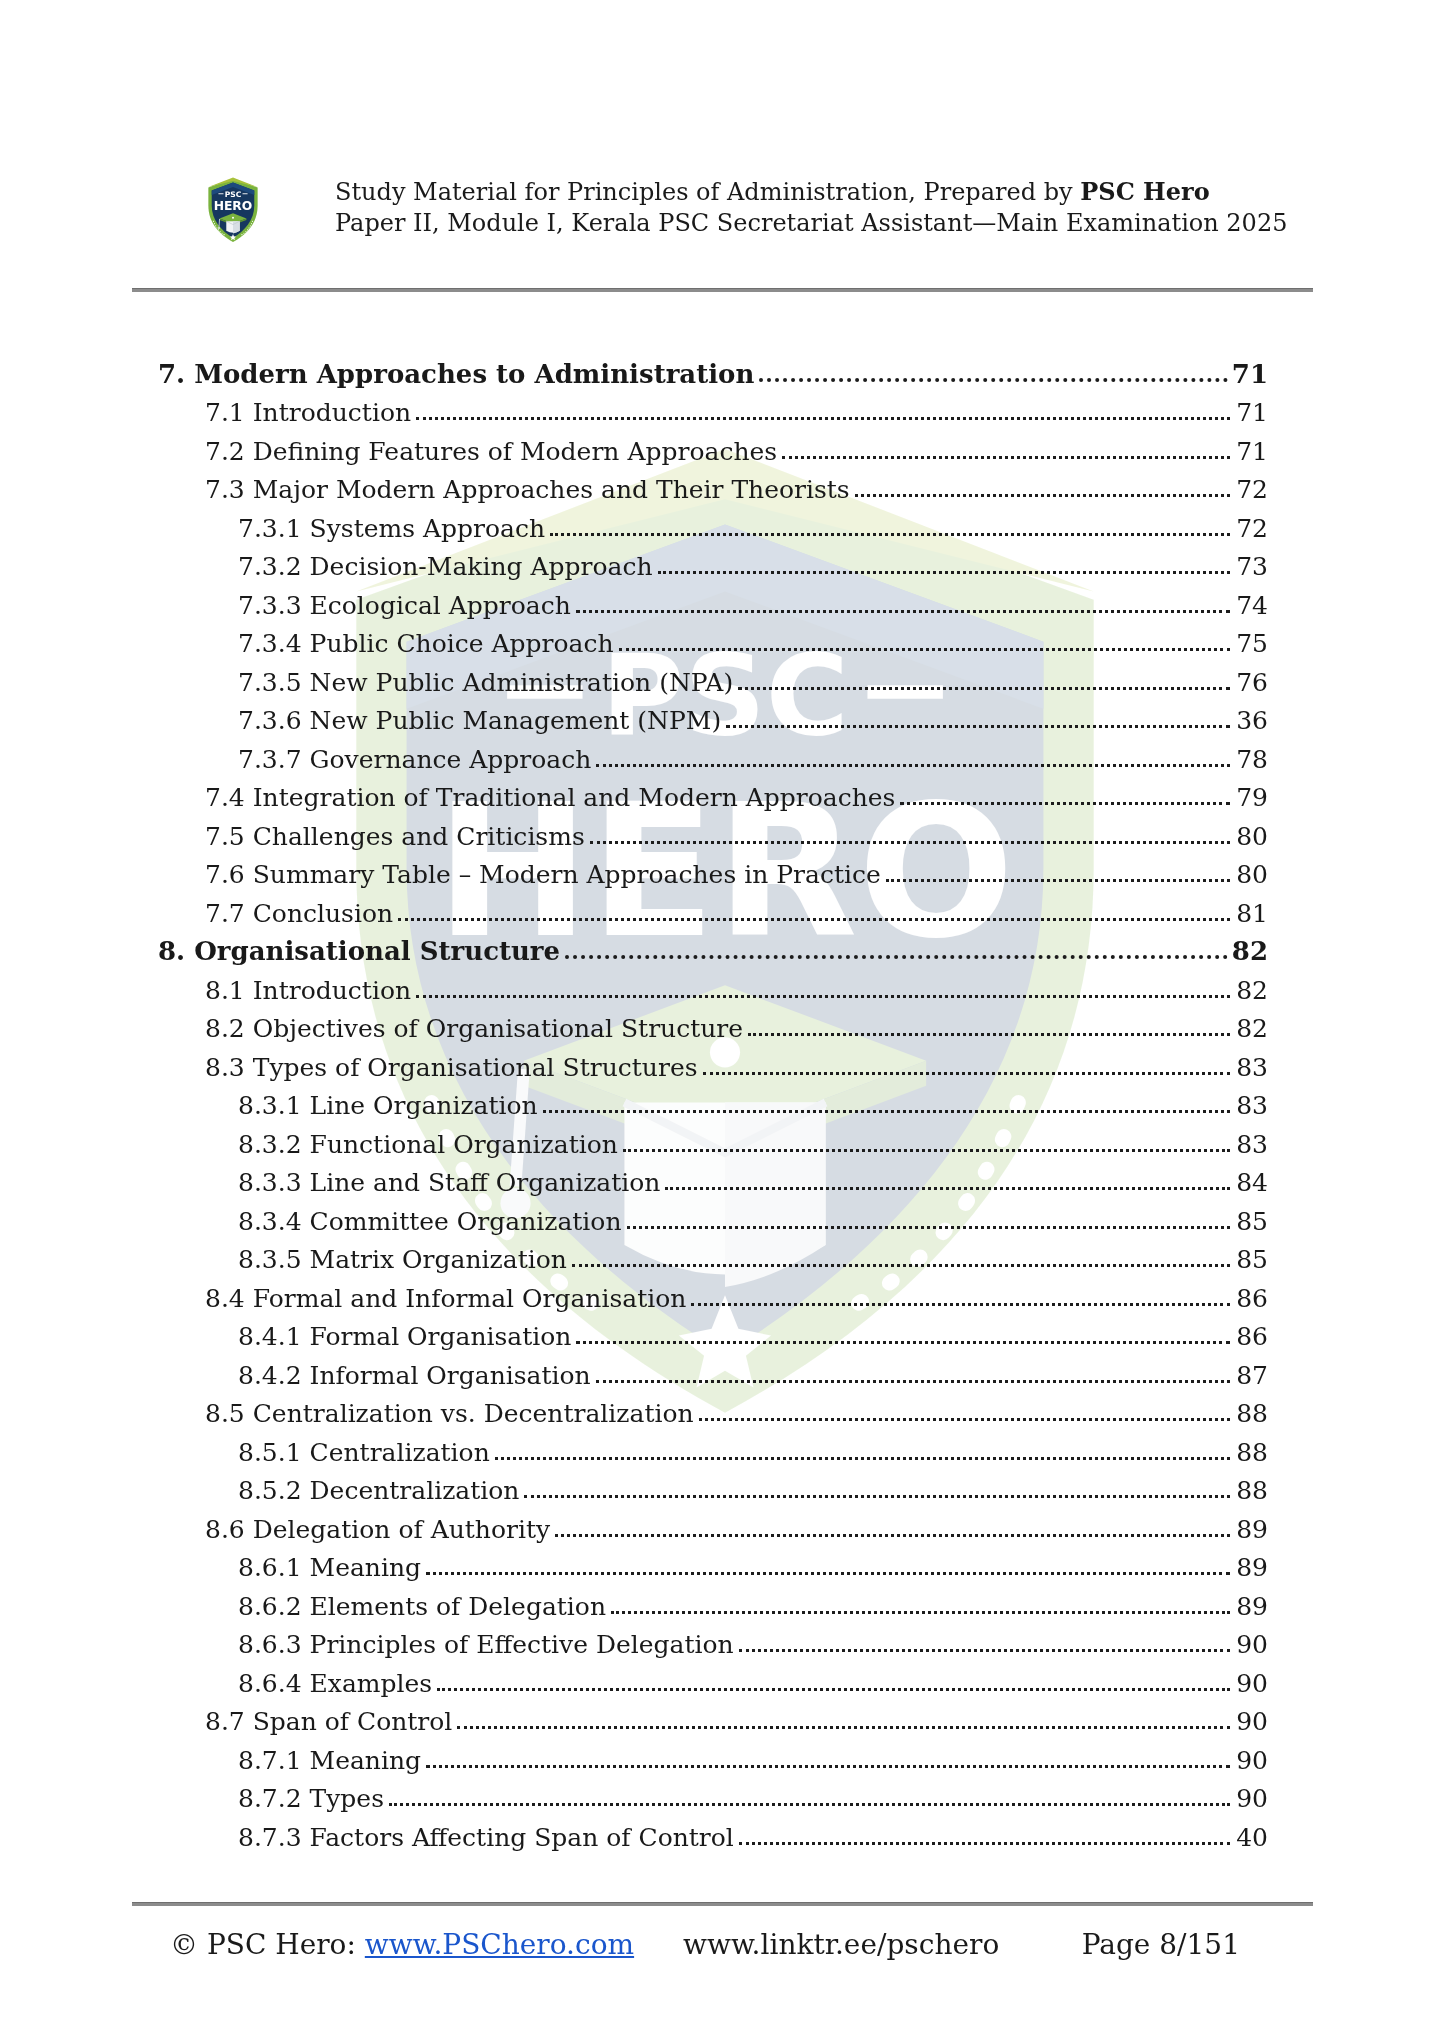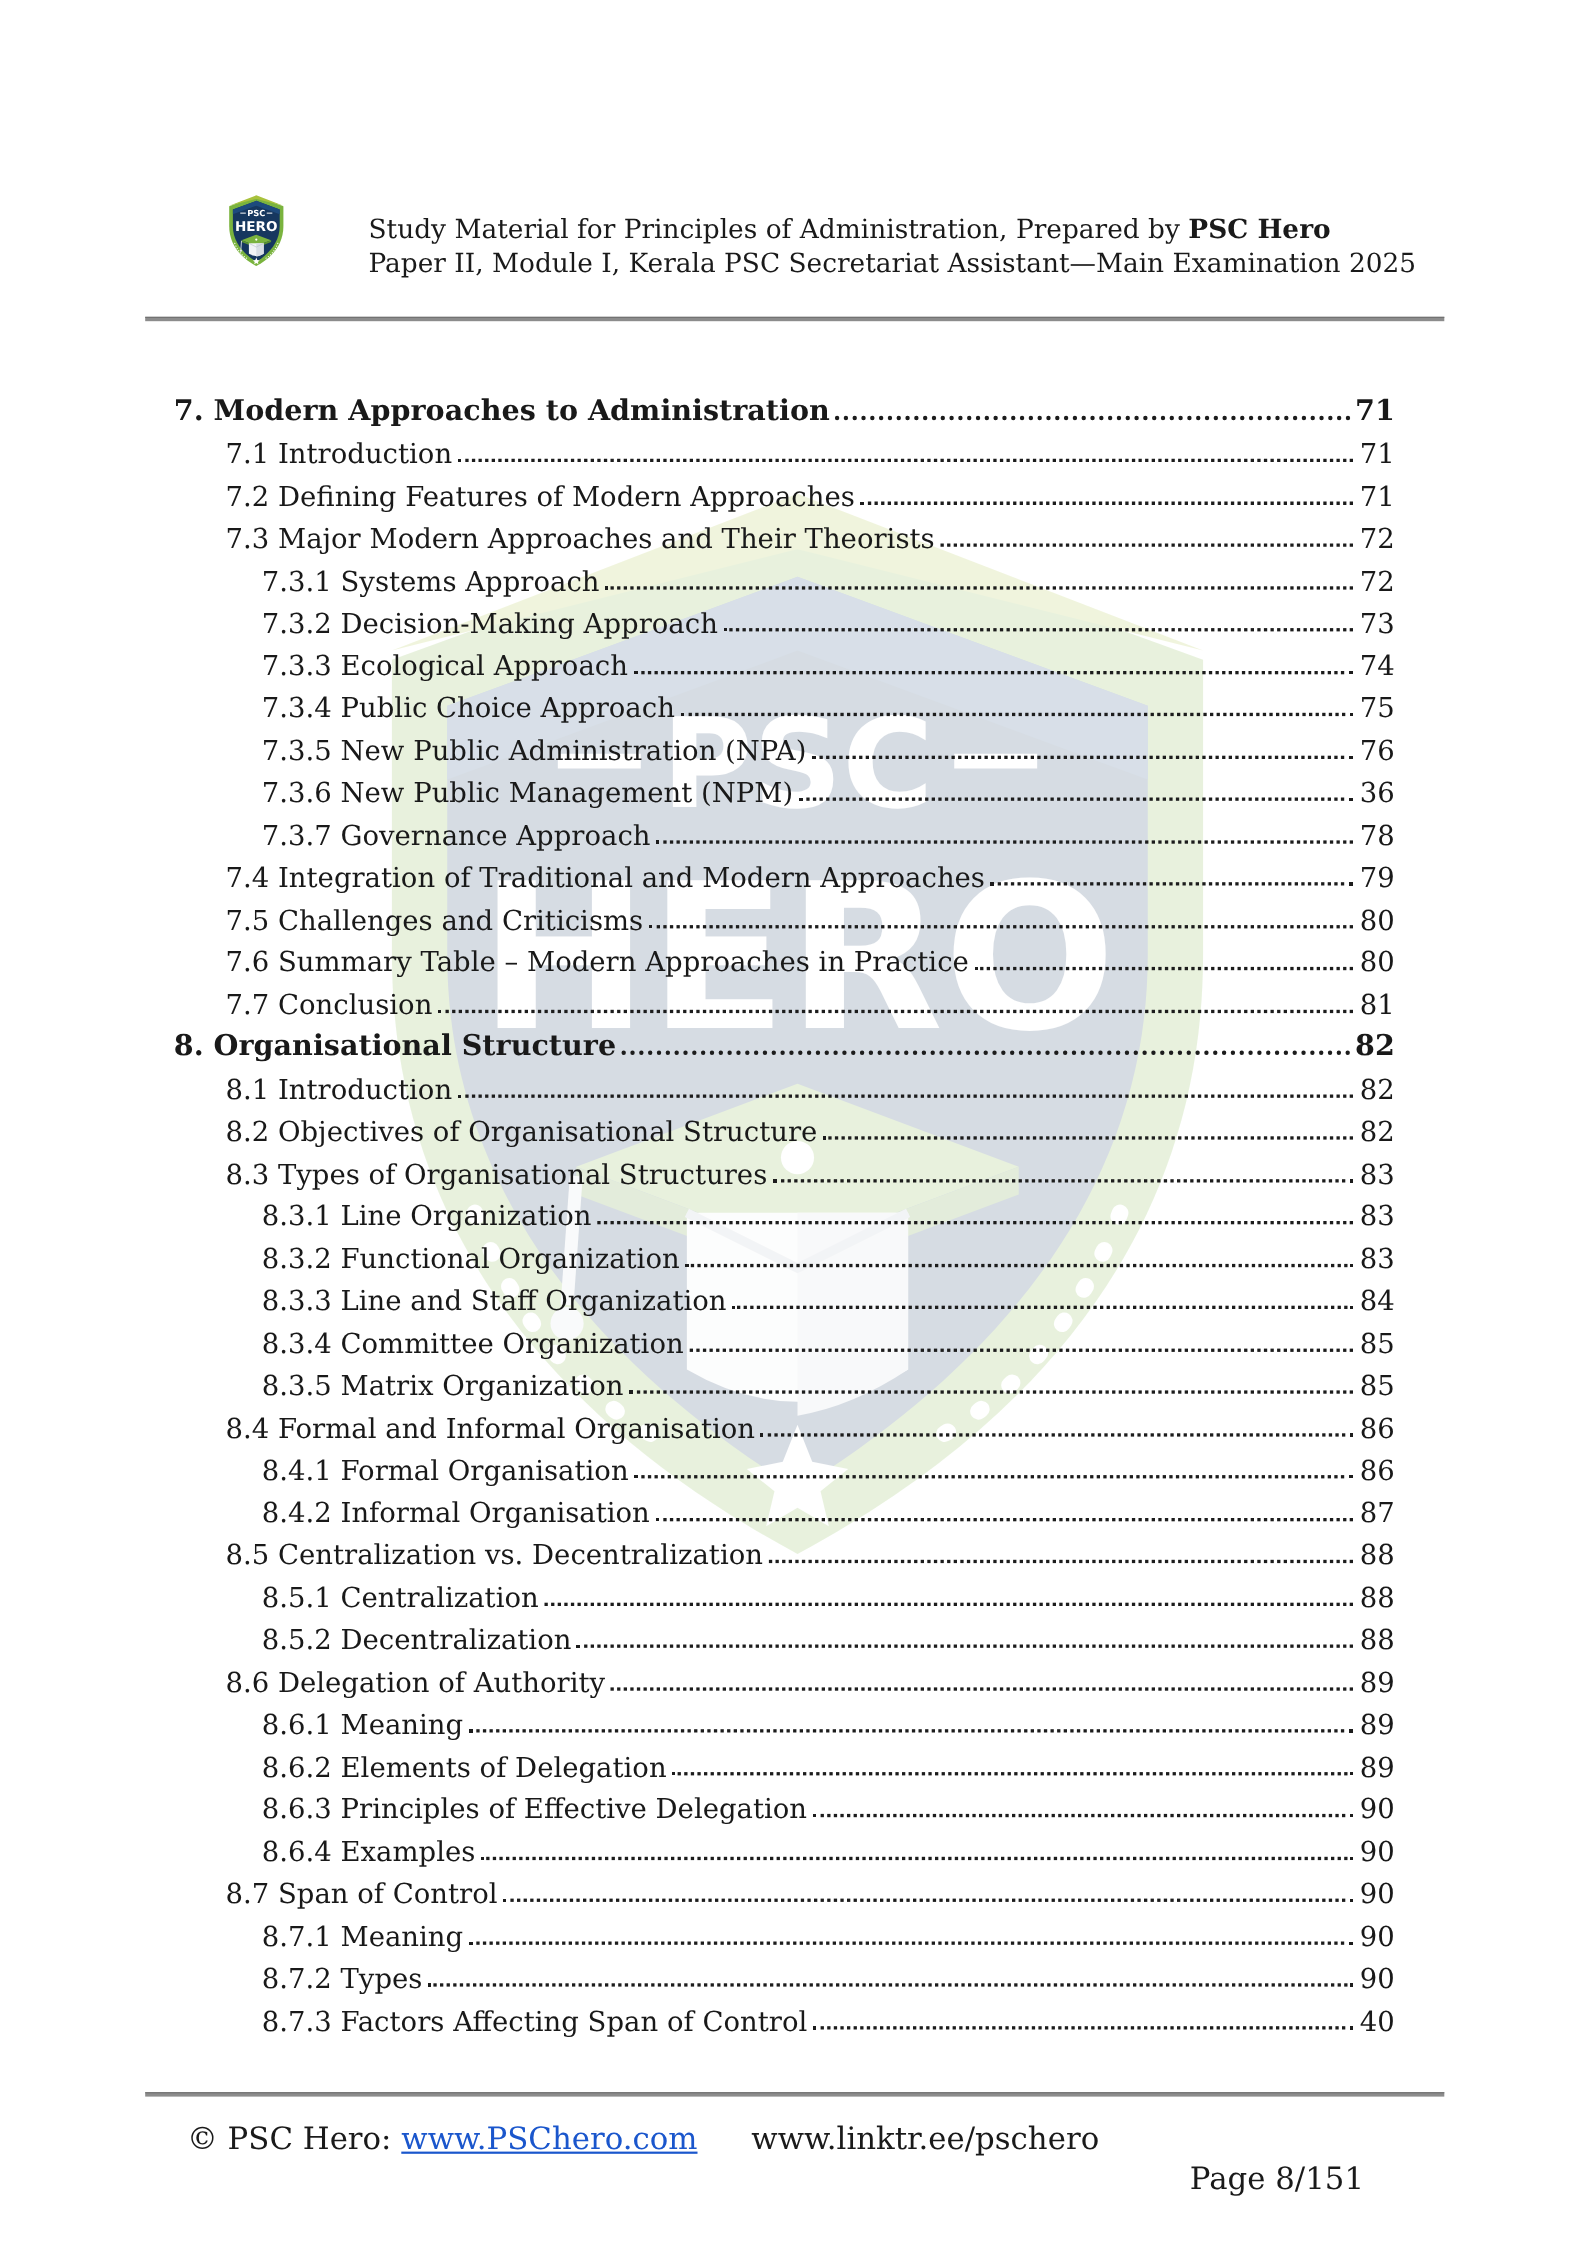--- a/index.html
+++ b/index.html
@@ -2,21 +2,21 @@
 <html><head>
 <meta charset="utf-8">
 <style>
   html,body{margin:0;padding:0;background:#ffffff;}
   .page{
     position:relative;width:1445px;height:2044px;background:#ffffff;overflow:hidden;
     font-family:"DejaVu Serif","Liberation Serif",serif;color:#1a1a1a;
   }
   
   .hdr-logo{position:absolute;left:205px;top:170px;width:56px;height:80px;}
-  .hdr-text{position:absolute;left:335px;top:192px;font-size:24px;line-height:31px;white-space:nowrap;}
+  .hdr-text{position:absolute;left:335px;top:176px;font-size:24px;line-height:31px;white-space:nowrap;}
   .hdr-text b{font-weight:700;}
   .rule{position:absolute;left:132px;width:1181px;height:3px;background:#8c8c8c;border-top:1px solid #6f6f6f;}
   .rule-top{top:288px;}
   .rule-bottom{top:1902px;}
   
   .watermark{position:absolute;left:306px;top:432px;width:838px;height:1006px;opacity:0.17;z-index:0;pointer-events:none;}
   .content{position:relative;z-index:1;}
   
   .toc{position:absolute;left:132px;top:350px;width:1136px;}
   .toc-row{display:flex;align-items:flex-end;height:38.5px;font-size:25px;color:#191919;}
@@ -26,21 +26,21 @@
   .toc-row.lvl2{padding-left:106px;}
   .toc-label{white-space:nowrap;}
   .leader{flex:1;border-bottom:3.4px dotted #1c1c1c;margin:0 4px 7px 5px;min-width:30px;}
   .toc-row.bold .leader{border-bottom-width:4px;}
   .toc-page{white-space:nowrap;text-align:right;min-width:34px;}
   
   .footer{position:absolute;left:0;top:1928px;width:1445px;height:40px;font-size:28px;}
   .f-left{position:absolute;left:170px;top:0;white-space:nowrap;}
   .f-link{color:#1a56cc;text-decoration:underline;cursor:pointer;}
   .f-center{position:absolute;left:683px;top:0;white-space:nowrap;}
-  .f-right{position:absolute;right:205px;top:0;white-space:nowrap;margin-top:36px;}
+  .f-right{position:absolute;right:205px;top:0;white-space:nowrap;}
 </style>
 </head>
 <body>
 
 <svg width="0" height="0" style="position:absolute" aria-hidden="true">
   <defs>
     <symbol id="psc-logo" viewBox="0 0 100 120">
 
       <path d="M50 4 L94 20 L94 52 C94 82 76 103 50 117 C24 103 6 82 6 52 L6 20 Z" fill="#7ab33e"></path>
       <path d="M50 2 L94 19 L50 8 L6 19 Z" fill="#a9c23c"></path>

